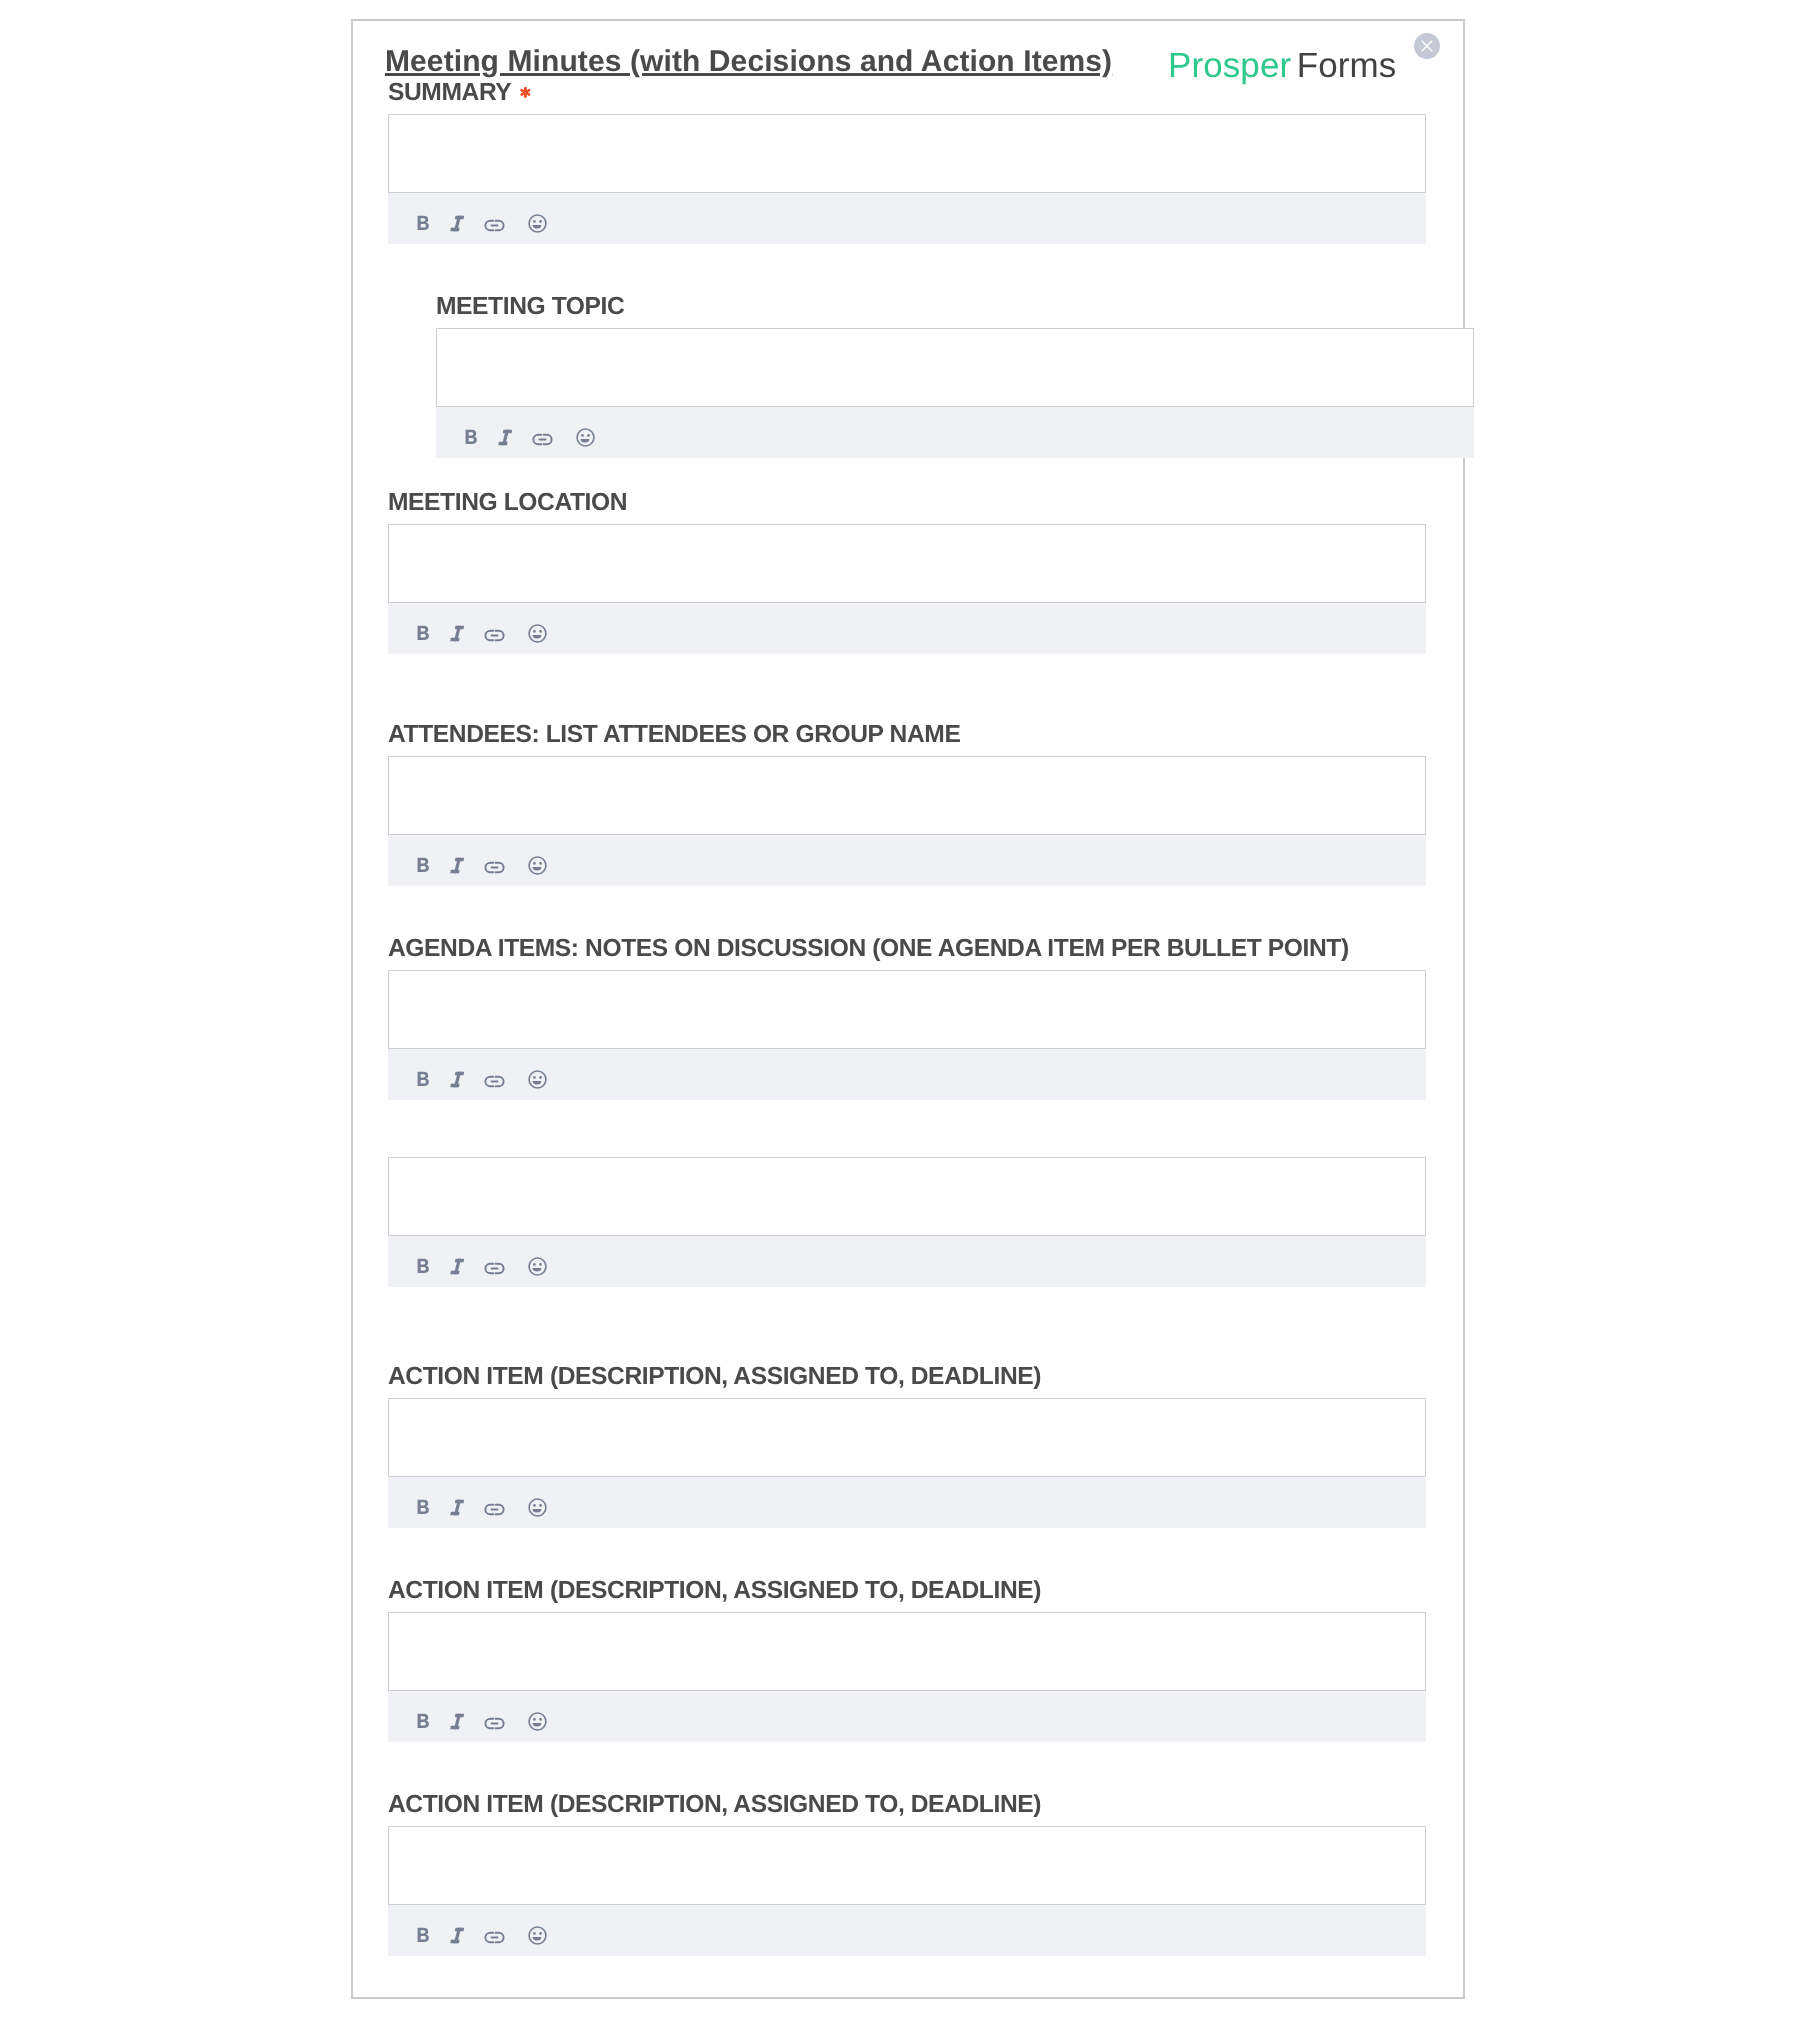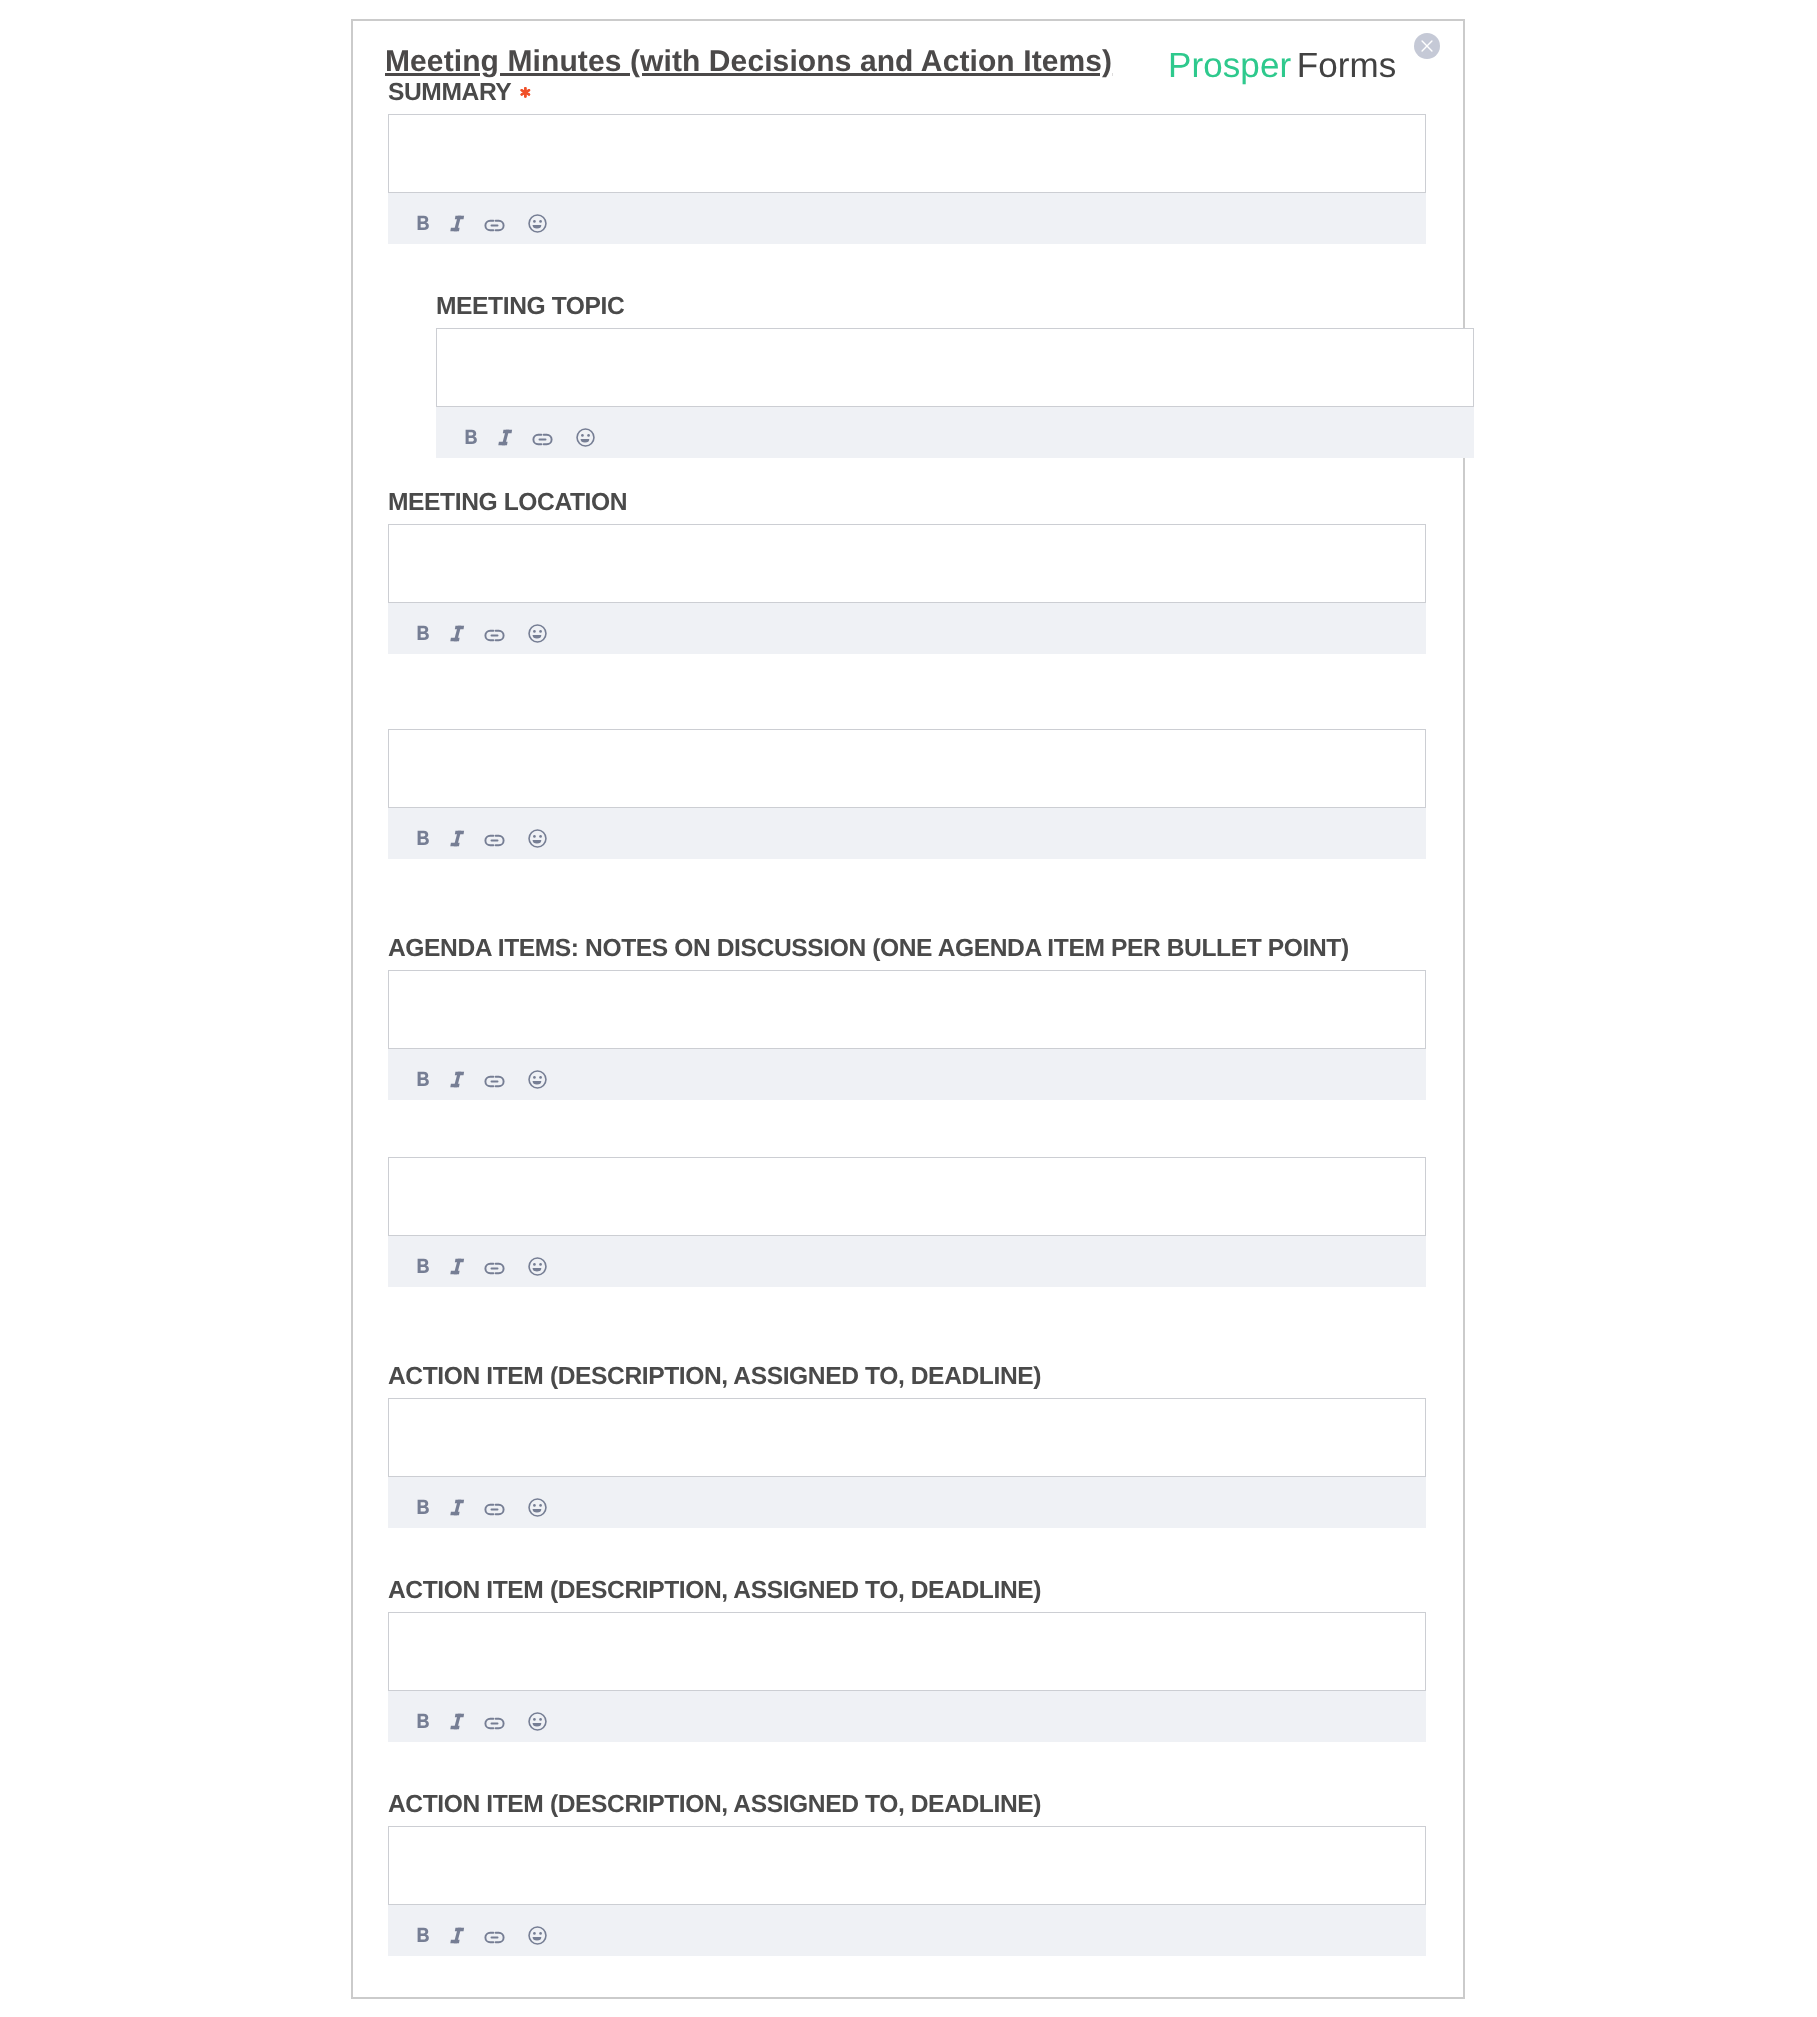--- a/index.html
+++ b/index.html
@@ -174,20 +174,21 @@
             <svg width="25" height="25" viewBox="0 0 28 28">
               <circle cx="14" cy="14" r="9.45" fill="none" stroke="#767e94" stroke-width="1.8"></circle>
               <circle cx="10.55" cy="11.7" r="1.5" fill="#767e94"></circle>
               <circle cx="17.45" cy="11.7" r="1.5" fill="#767e94"></circle>
               <path d="M8.5 15.6 h9.8 a4.9 4.0 0 0 1 -9.8 0 Z" fill="#767e94"></path>
             </svg>
           </div>
         </div>
       </div>
       <div class="field" style="top: 700px;">
+        <div class="lbl"><span>ATTENDEES: LIST ATTENDEES OR GROUP NAME</span></div>
         <div class="box"></div>
         <div class="tb">
           <div class="ti ti-b" title="B">
             <svg width="25" height="25" viewBox="0 0 28 28">
               <path fill="#767e94" d="M7.4 5.3 h6.9 c3.05 0 5.0 1.62 5.0 4.16 0 1.62-0.86 2.86-2.24 3.42 1.87 0.5 2.96 1.93 2.96 3.86 0 2.82-2.2 4.55-5.69 4.55 H7.4 Z M10.8 8.1 v3.68 h3.1 c1.33 0 2.13-0.7 2.13-1.85 0-1.16-0.8-1.83-2.13-1.83 Z M10.8 14.42 v4.05 h3.45 c1.52 0 2.44-0.77 2.44-2.03 0-1.26-0.92-2.02-2.44-2.02 Z"></path>
             </svg>
           </div>
           <div class="ti ti-i" title="I">
             <svg width="25" height="25" viewBox="0 0 28 28">
               <g fill="#767e94">

